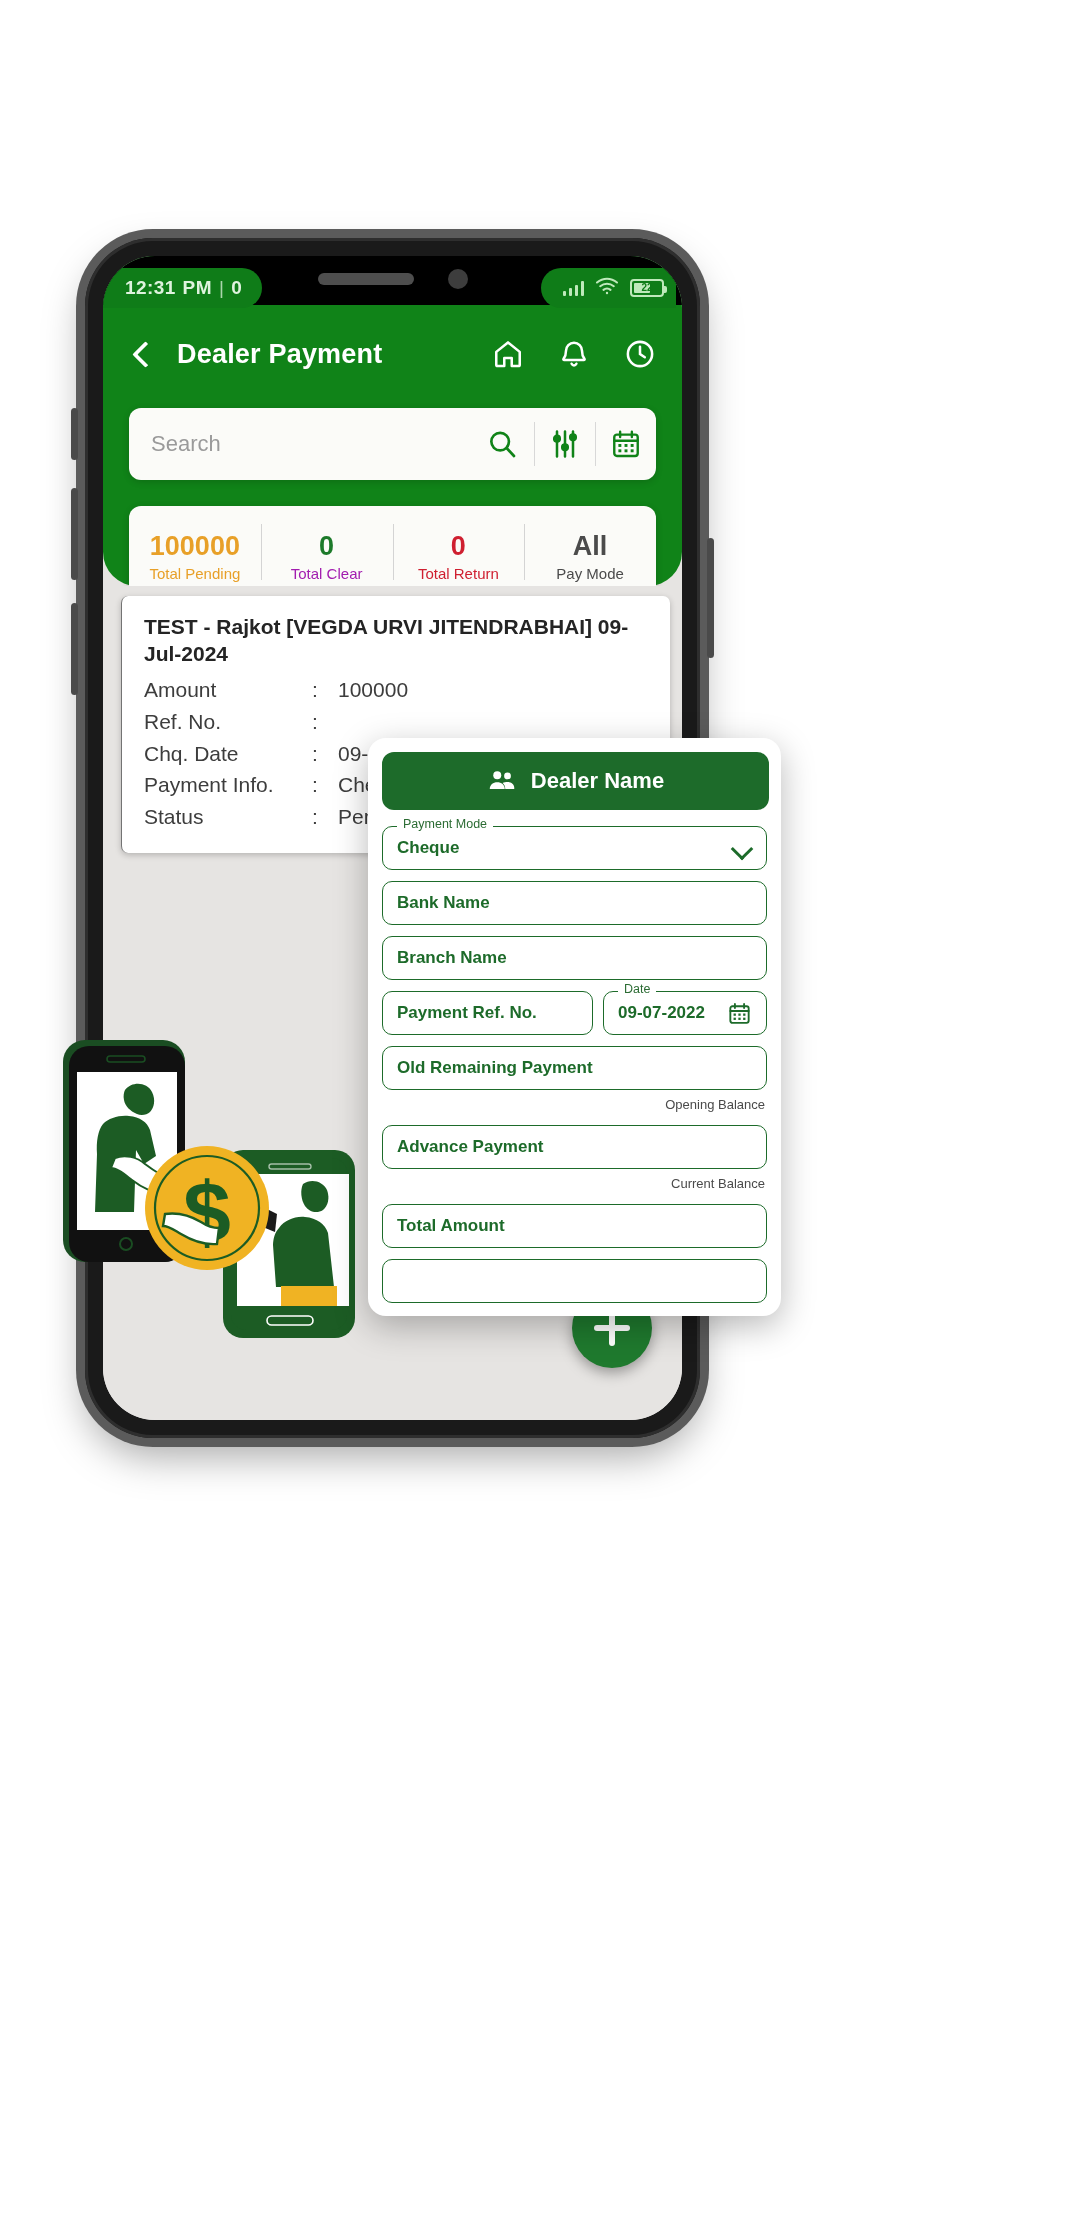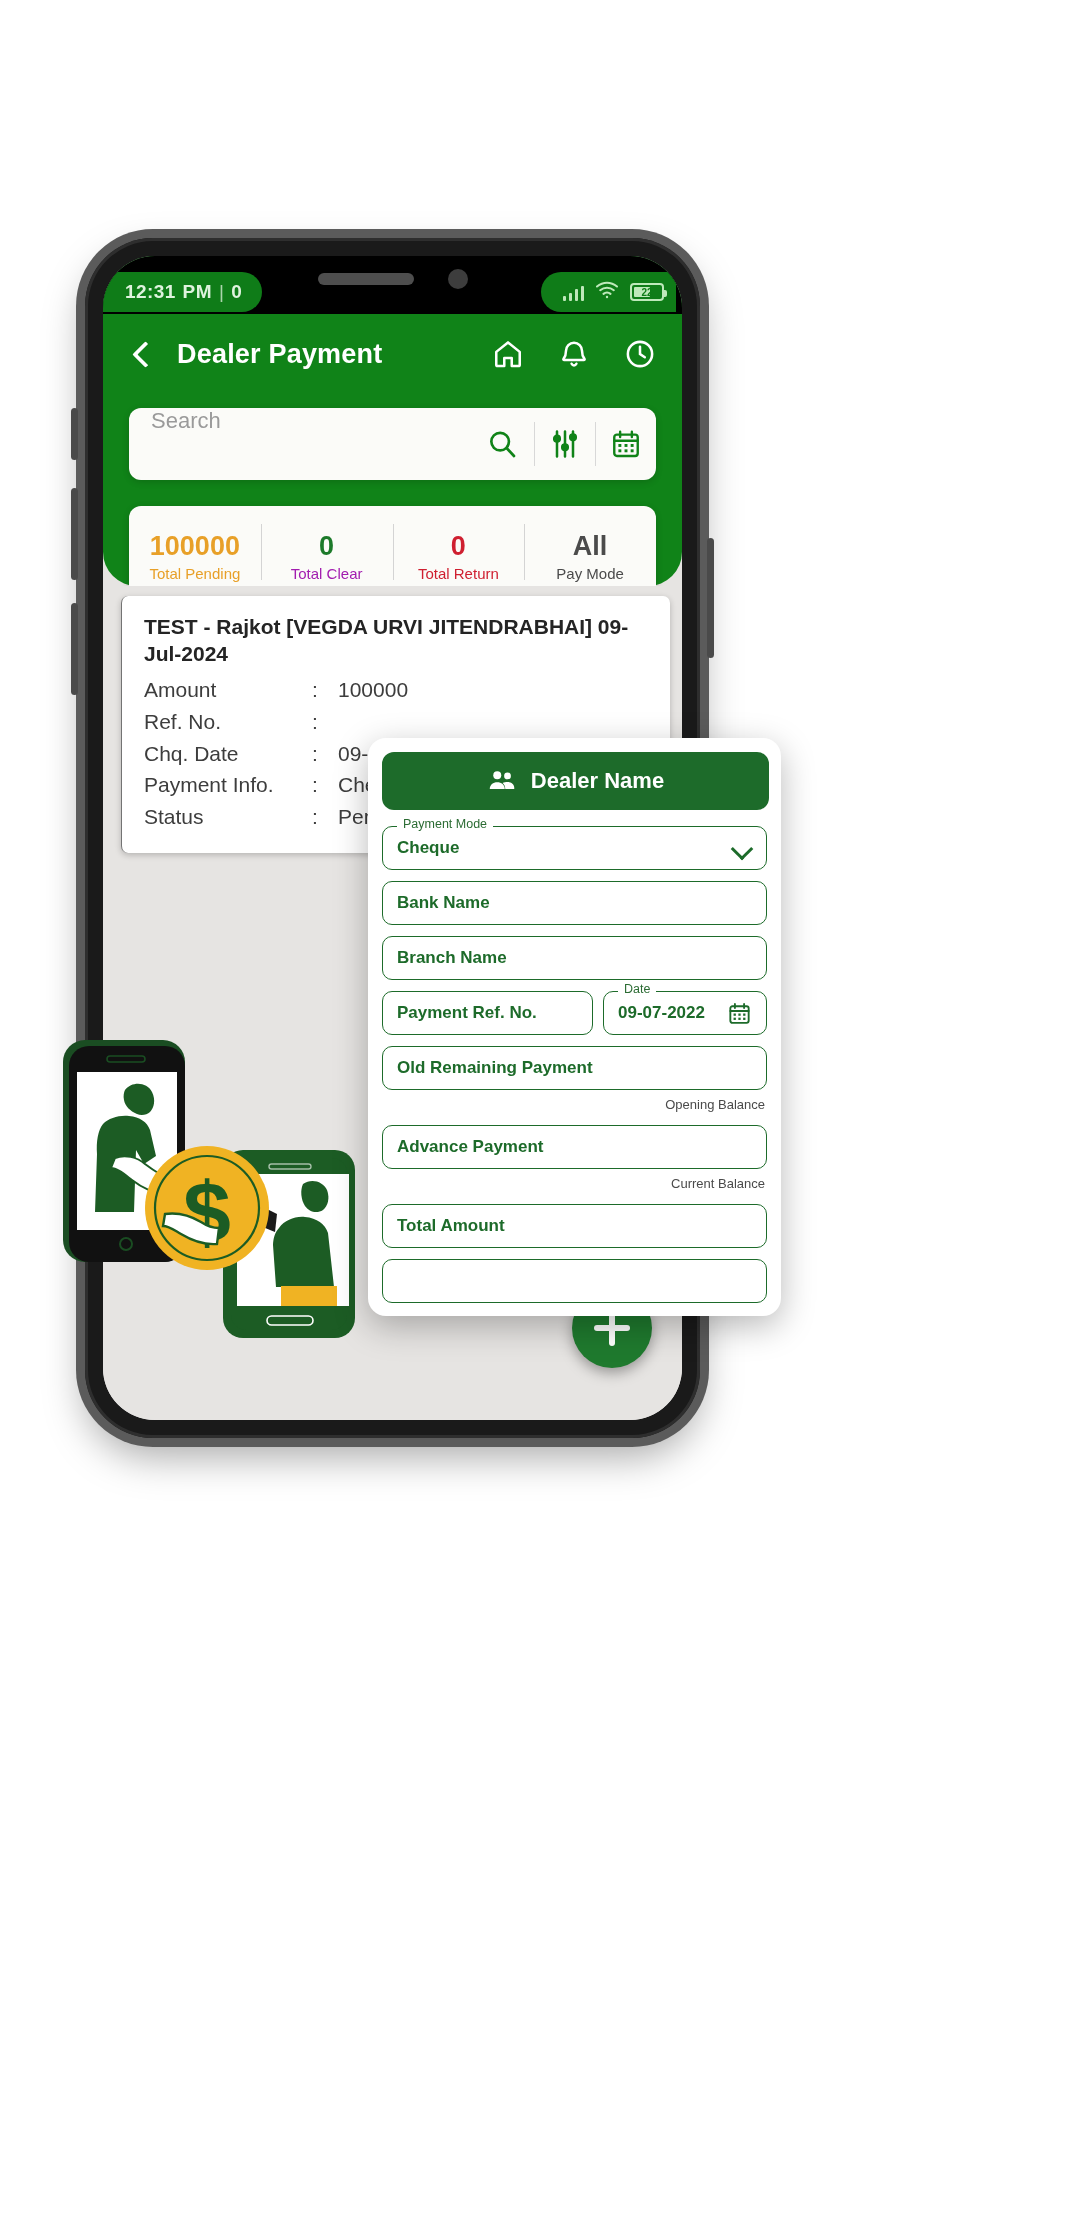--- a/index.html
+++ b/index.html
@@ -42,21 +42,21 @@
     position: absolute;
     left: 18px; top: 18px;
     width: 579px; height: 1164px;
     border-radius: 52px;
     background: #e6e4e2;
     overflow: hidden;
   }
 
   
   .statusbar {
-    position: absolute; left:0; top:0; width:100%; height: 58px;
+    position: absolute; left:0; top:0; width:100%; height: 49px;
     background: #000;
     display:flex; align-items:center; justify-content:space-between;
     padding: 0 6px 0 0;
   }
   .sb-left {
     background:#0f7c18;
     height: 40px; margin-top: 14px;
     border-top-right-radius: 26px; border-bottom-right-radius: 26px;
     display:flex; align-items:center; gap:7px;
     padding: 0 20px 0 22px;
@@ -121,21 +121,21 @@
   .hdr-icon { width: 32px; height:32px; color:#fff; cursor:pointer; }
   .hdr-icon svg { display:block; width:100%; height:100%; }
 
   
   .searchrow {
     position:absolute; left: 26px; top: 152px; right: 26px; height: 72px;
     background:#fbfbf8; border-radius: 12px; display:flex; align-items:center;
     box-shadow: 0 2px 7px rgba(0,0,0,.16);
     overflow:hidden;
   }
-  .search-input-wrap { flex:1; display:flex; align-items:flex-start; padding: 0 16px 0 22px; height:100%; }
+  .search-input-wrap { flex:1; display:flex; align-items:center; padding: 0 16px 0 22px; height:100%; }
   .search-input {
     border:none; outline:none; background:transparent; flex:1;
     font-family:"Liberation Sans", sans-serif; font-size: 22px; color:#3b3b3b;
   }
   .search-input::placeholder { color:#9a9a9a; }
   .icon-btn {
     width: 60px; height:100%; display:flex; align-items:center; justify-content:center;
     cursor:pointer; color:#108318;
   }
   .icon-btn svg { width:32px; height:32px; display:block; }

